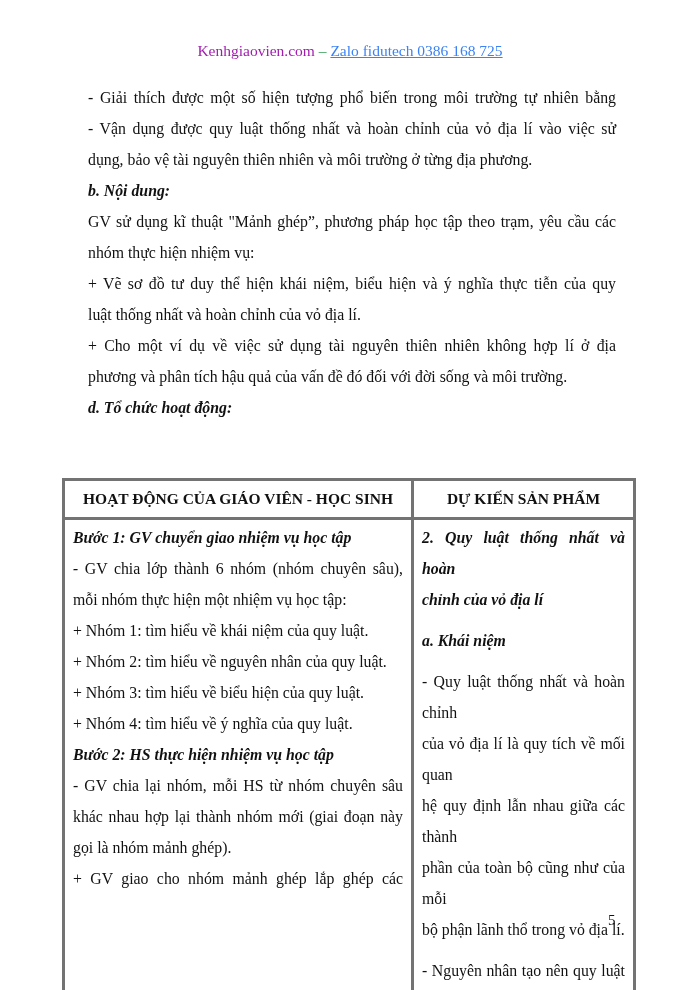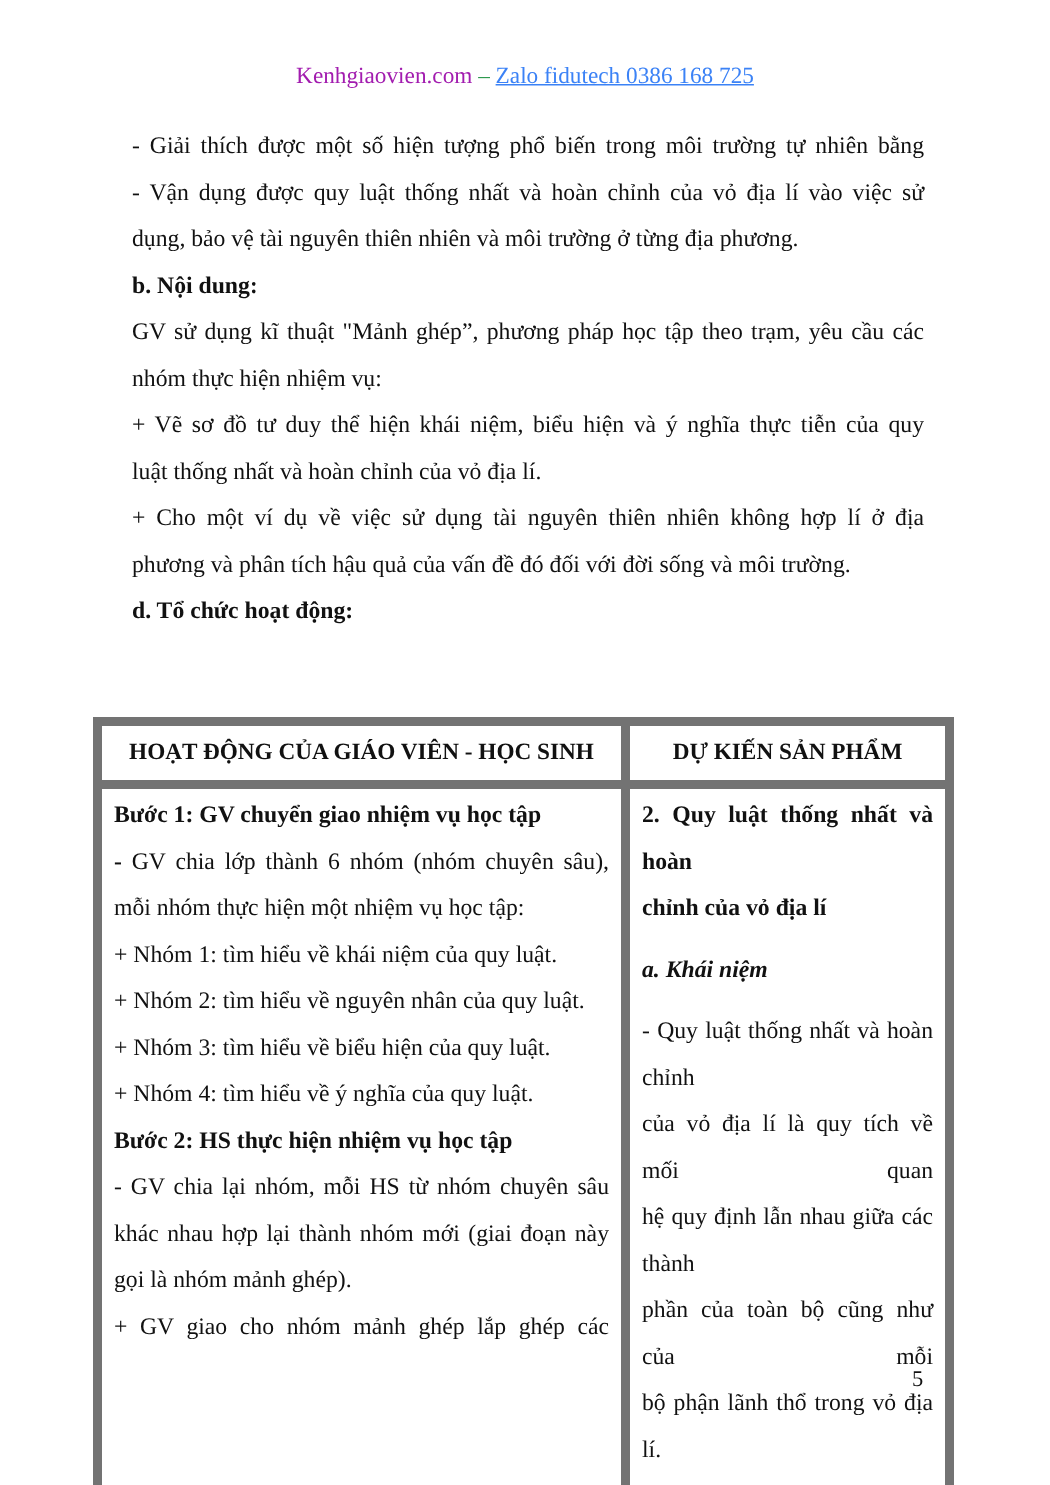--- a/index.html
+++ b/index.html
@@ -5,24 +5,24 @@
     html, body { margin: 0; padding: 0; background: #ffffff; }
     body { width: 700px; height: 990px; position: relative; overflow: hidden;
       font-family: "Liberation Serif", "DejaVu Serif", serif; color: #111; }
     .header { position: absolute; top: 42px; left: 0; width: 700px; text-align: center; font-size: 15.5px; }
     .header .site { color: #a21caf; }
     .header .sep { color: #2e9a4f; }
     .header .contact { color: #3b82f6; text-decoration: underline; }
     .body { position: absolute; left: 88px; top: 82px; width: 528px; font-size: 15.8px; line-height: 31px; }
     .body p { margin: 0; text-align: justify; text-align-last: left; }
     .body .just { text-align-last: justify; }
-    .b { font-weight: bold; }
+    .b { font-weight: bold; font-style: italic; }
     table.act { position: absolute; left: 62px; top: 478px; width: 574px; border-collapse: collapse;
       font-size: 15.8px; }
-    table.act td, table.act th { border: 6px solid #737373; vertical-align: top; padding: 0 8px; }
+    table.act td, table.act th { border: 3px solid #737373; vertical-align: top; padding: 0 8px; }
     table.act th { height: 36px; font-weight: bold; text-align: center; vertical-align: middle; font-size: 15.5px; }
     .col1 { width: 330px; }
     .cell { line-height: 31px; padding-top: 2px; }
     .cell p { margin: 0; text-align: justify; }
     .cell .jl { text-align-last: justify; }
     .it { font-style: italic; font-weight: bold; }
     .gap { height: 10px; }
     .pagenum { position: absolute; top: 912px; left: 608px; font-size: 15px; }
   </style>
 </head>

